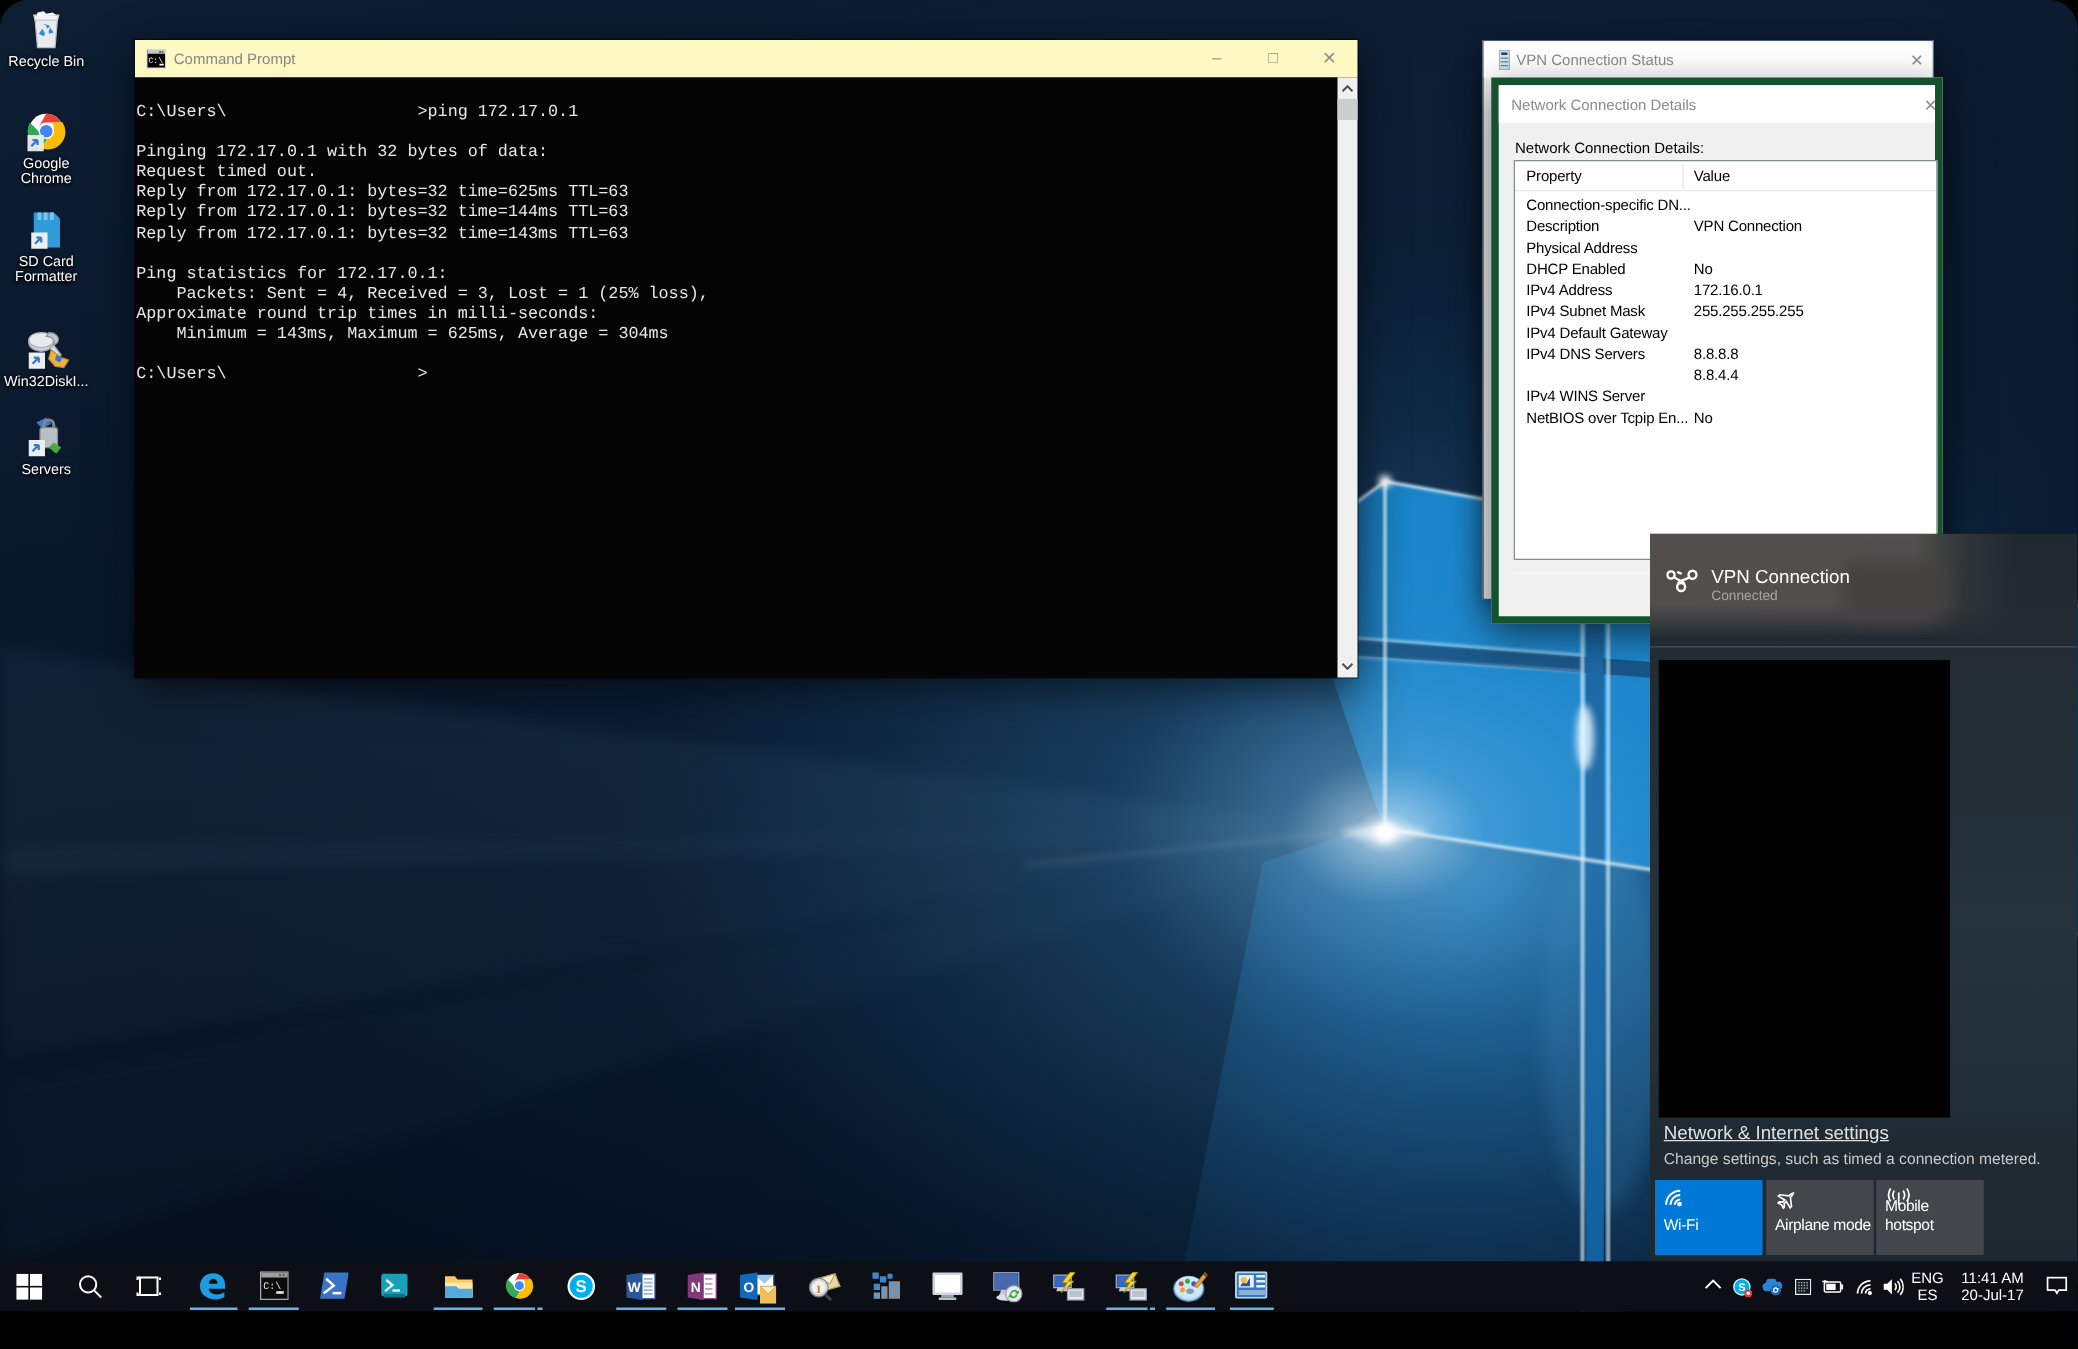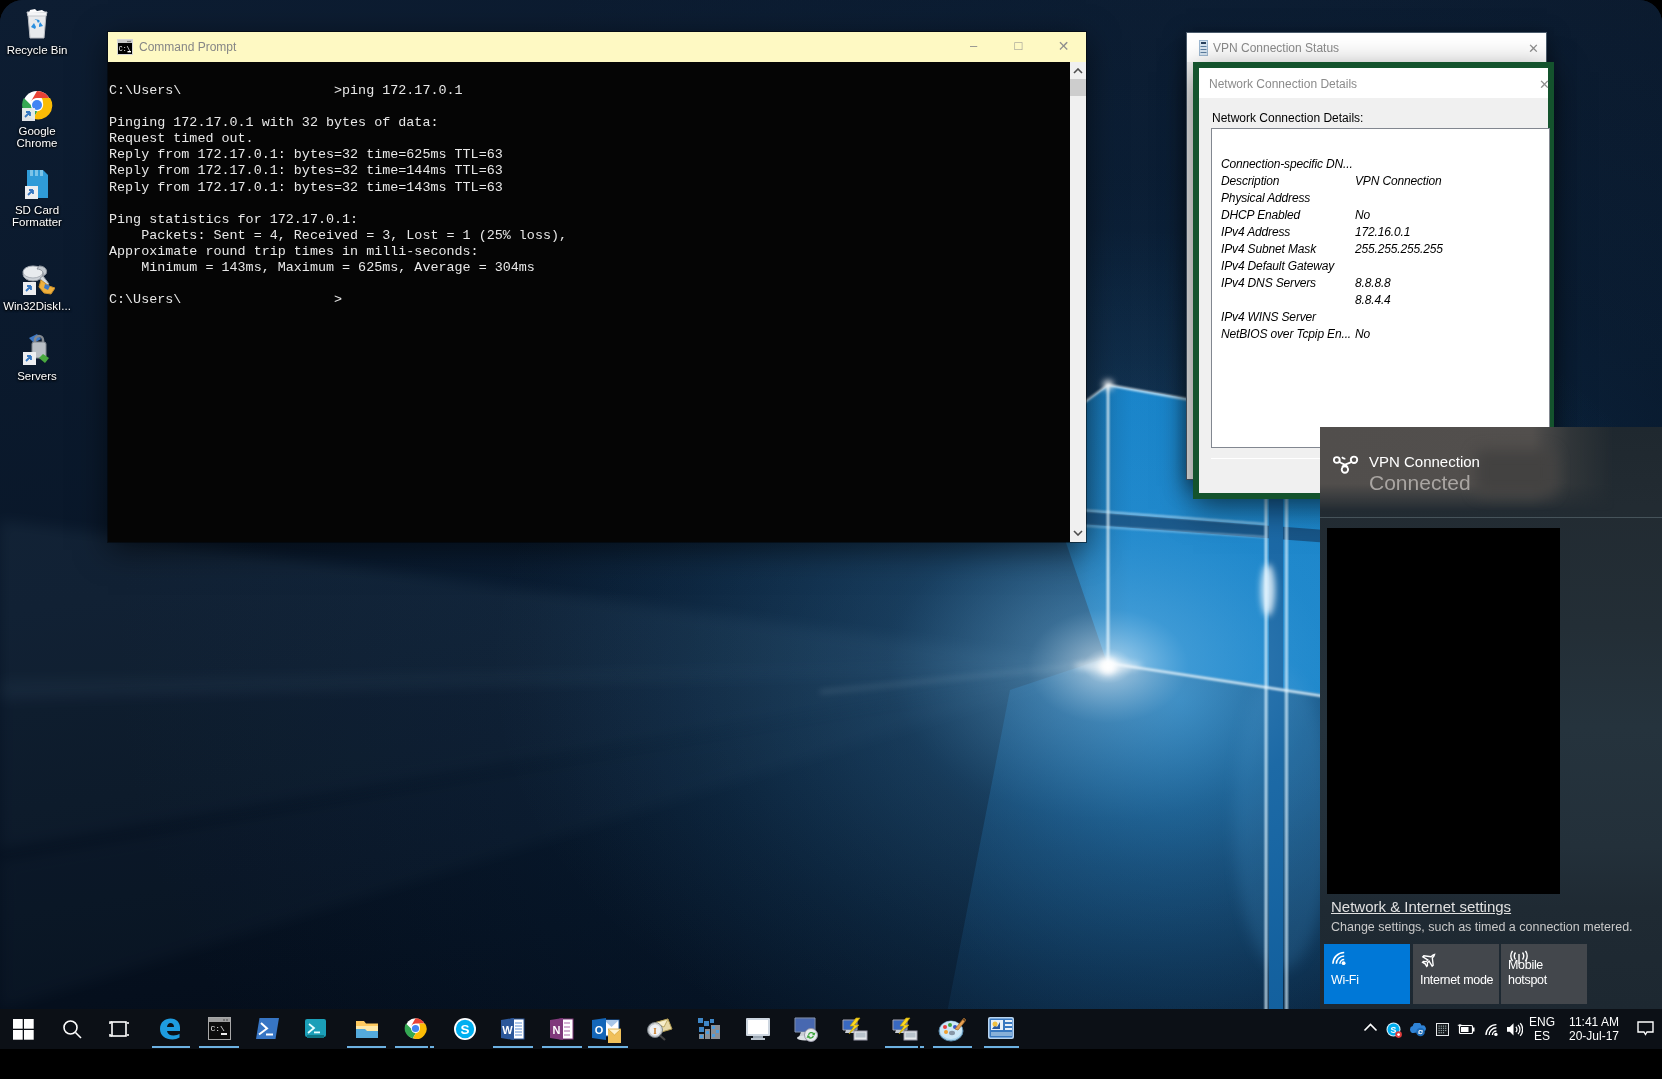--- a/index.html
+++ b/index.html
@@ -34,21 +34,21 @@
     border:6px solid #14532d;box-shadow:0 10px 30px rgba(0,0,0,.55);}
   #ncd .tbar{position:absolute;left:0;top:0;width:100%;height:30px;background:#fff;}
   #ncd .ttl{position:absolute;left:10px;top:9px;font-size:12px;color:#8b8b8b;}
   #ncd .x{position:absolute;left:340px;top:9px;color:#8f8f8f;font-size:13px;}
   #ncd .lbl{position:absolute;left:13px;top:43px;font-size:12px;color:#000;}
   #list{position:absolute;left:12px;top:60px;width:339px;height:320px;background:#fff;border:1px solid #828790;overflow:hidden;font-size:12px;color:#000;letter-spacing:-0.15px;}
   #list .hdr{position:absolute;left:0;top:0;width:100%;height:24px;border-bottom:1px solid #e5e5e5;}
   #list .hdr .c1{position:absolute;left:9px;top:5px;}
   #list .hdr .vline{position:absolute;left:134px;top:2px;width:1px;height:20px;background:#e5e5e5;}
   #list .hdr .c2{position:absolute;left:143px;top:5px;}
-  #list .row{position:absolute;left:0;width:100%;height:17px;font-style:italic;}
+  #list .row{position:absolute;left:0;width:100%;height:17px;}
   #list .row .p{position:absolute;left:9px;top:1px;}
   #list .row .v{position:absolute;left:143px;top:1px;}
   #ncd .sep{position:absolute;left:12px;top:390px;width:338px;height:1px;background:#dfdfdf;border-bottom:1px solid #fff;}
   
   #flyout{position:absolute;left:1320px;top:427px;width:342px;height:583px;overflow:hidden;
     background:linear-gradient(to bottom,#1f282f 0,#222b32 80px,#232e36 200px,#25333d 300px,#23303a 420px,#1f2a33 480px,#1d2831 583px);}
   #fly-vpnrow{position:absolute;left:0;top:0;width:342px;height:84px;
     background:linear-gradient(to right,#514e4c 0,#524f4d 62%,#313639 73%,rgba(35,44,51,0) 86%);
     -webkit-mask-image:linear-gradient(to bottom,#000 0,#000 68%,transparent 100%);}
   #fly-ghost{position:absolute;left:155px;top:23px;width:80px;height:45px;background:#434241;border-radius:8px;filter:blur(7px);}
@@ -263,20 +263,25 @@
     </div>
   </div>
 
   <div id="ncd">
     <div class="tbar">
       <div class="ttl">Network Connection Details</div>
       <div class="x">✕</div>
     </div>
     <div class="lbl">Network Connection Details:</div>
     <div id="list">
+      <div class="hdr">
+          <div class="c1">Property</div>
+          <div class="vline"></div>
+          <div class="c2">Value</div>
+        </div>
       <div class="row" style="top:27px">
           <div class="p">Connection-specific DN...</div>
         </div>
       <div class="row" style="top:44px">
           <div class="p">Description</div>
           <div class="v">VPN Connection</div>
         </div>
       <div class="row" style="top:61px">
           <div class="p">Physical Address</div>
         </div>
@@ -320,21 +325,21 @@
       <g fill="none" stroke="#fff" stroke-width="1.9">
         <circle cx="3.8" cy="6" r="2.9"></circle>
         <circle cx="21" cy="5.8" r="3.2"></circle>
         <circle cx="11.9" cy="15.6" r="3.2"></circle>
         <path d="M6.2 7.6 C9 10.3 13.6 10.6 14.5 13.1"></path>
         <path d="M18.3 8 C14.6 10.3 10.4 10 9.3 13"></path>
         <path d="M8.9 3.2 C10.2 4.6 11.1 5.2 12.2 4.2"></path>
       </g>
     </svg>
     <div style="position:absolute;left:49px;top:26px;font-size:15px;color:#fff">VPN Connection</div>
-    <div style="position:absolute;left:49px;top:44px;font-size:21px;color:#a9a5a2">Connected</div>
+    <div style="position:absolute;left:49px;top:44px;font-size:11px;color:#a9a5a2">Connected</div>
     <div class="fly-sep"></div>
     <div id="fly-black"></div>
     <div id="fly-link">Network &amp; Internet settings</div>
     <div id="fly-sub">Change settings, such as timed a connection metered.</div>
     <div class="tile" style="left:4px;background:#0078d7">
       <svg width="16" height="16" viewBox="0 0 16 16">
         <defs>
             <clipPath id="wfc">
               <polygon points="13.2,13.8 -14,13.8 13.2,-13.4"></polygon>
             </clipPath>
@@ -347,21 +352,21 @@
         <circle cx="12.6" cy="13.2" r="1.9" fill="#fff"></circle>
       </svg>
       <div class="tl">Wi-Fi</div>
     </div>
     <div class="tile" style="left:93px;background:#43474c">
       <svg width="19" height="19" viewBox="0 0 19 19">
         <g transform="translate(9.5,9.5) rotate(45)">
           <path d="M0 -7.2 C0.9 -5.8 0.9 -4.6 0.9 -3.1 L6.6 1.4 L6.6 2.9 L0.9 1.5 L0.9 3.9 L2.9 5.8 L2.9 6.9 L0 6.1 L-2.9 6.9 L-2.9 5.8 L-0.9 3.9 L-0.9 1.5 L-6.6 2.9 L-6.6 1.4 L-0.9 -3.1 C-0.9 -4.6 -0.9 -5.8 0 -7.2 Z" fill="none" stroke="#fff" stroke-width="1.35"></path>
         </g>
       </svg>
-      <div class="tl">Internet mode</div>
+      <div class="tl">Airplane mode</div>
     </div>
     <div class="tile" style="left:181px;background:#43474c">
       <svg width="22" height="18" viewBox="0 0 22 18">
           <g fill="none" stroke="#fff" stroke-width="1.4">
         <path d="M11 4 v10"></path>
         <path d="M7.5 2.5 a6 6 0 0 0 0 7"></path>
         <path d="M14.5 2.5 a6 6 0 0 1 0 7"></path>
         <path d="M4.5 0.8 a9.5 9.5 0 0 0 0 10.4"></path>
         <path d="M17.5 0.8 a9.5 9.5 0 0 1 0 10.4"></path>
       </g>

